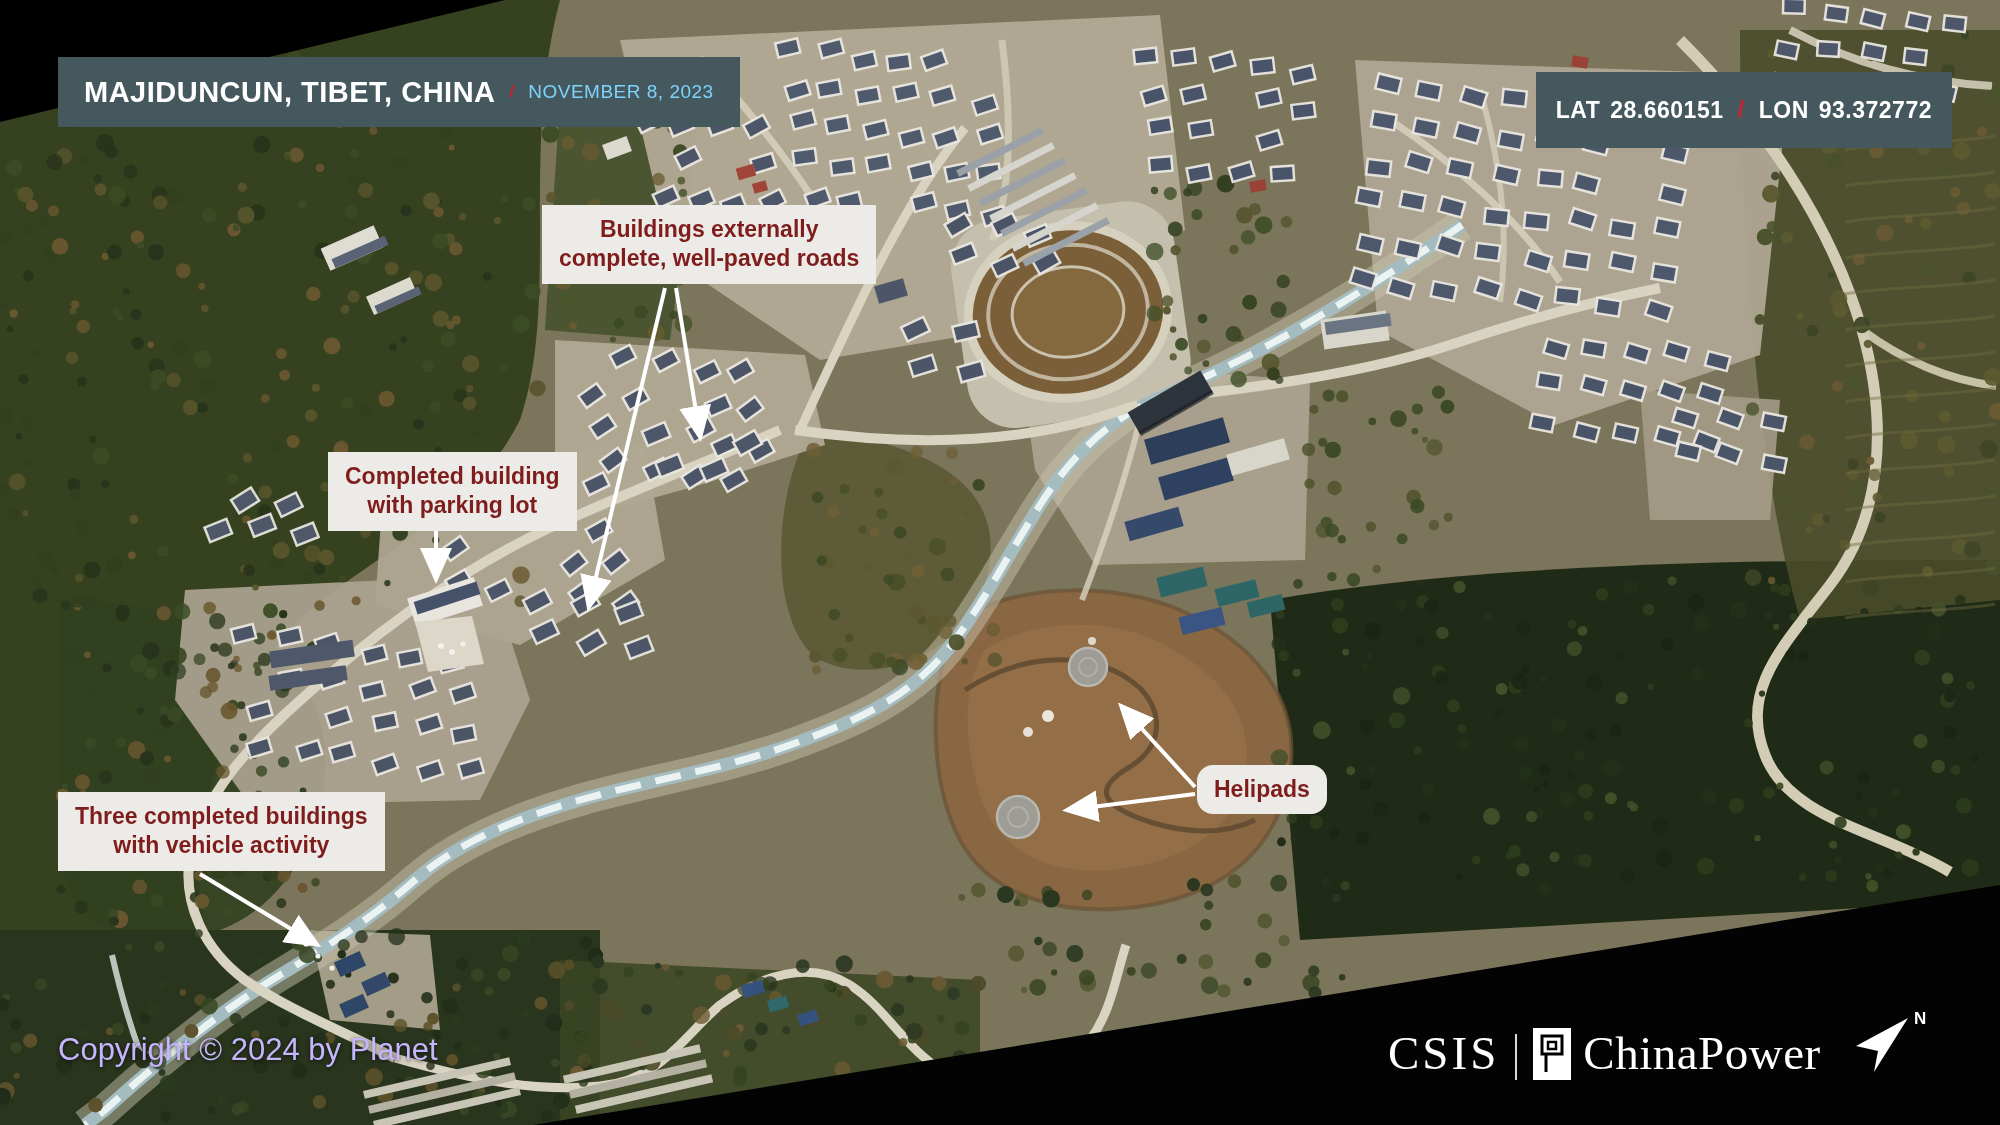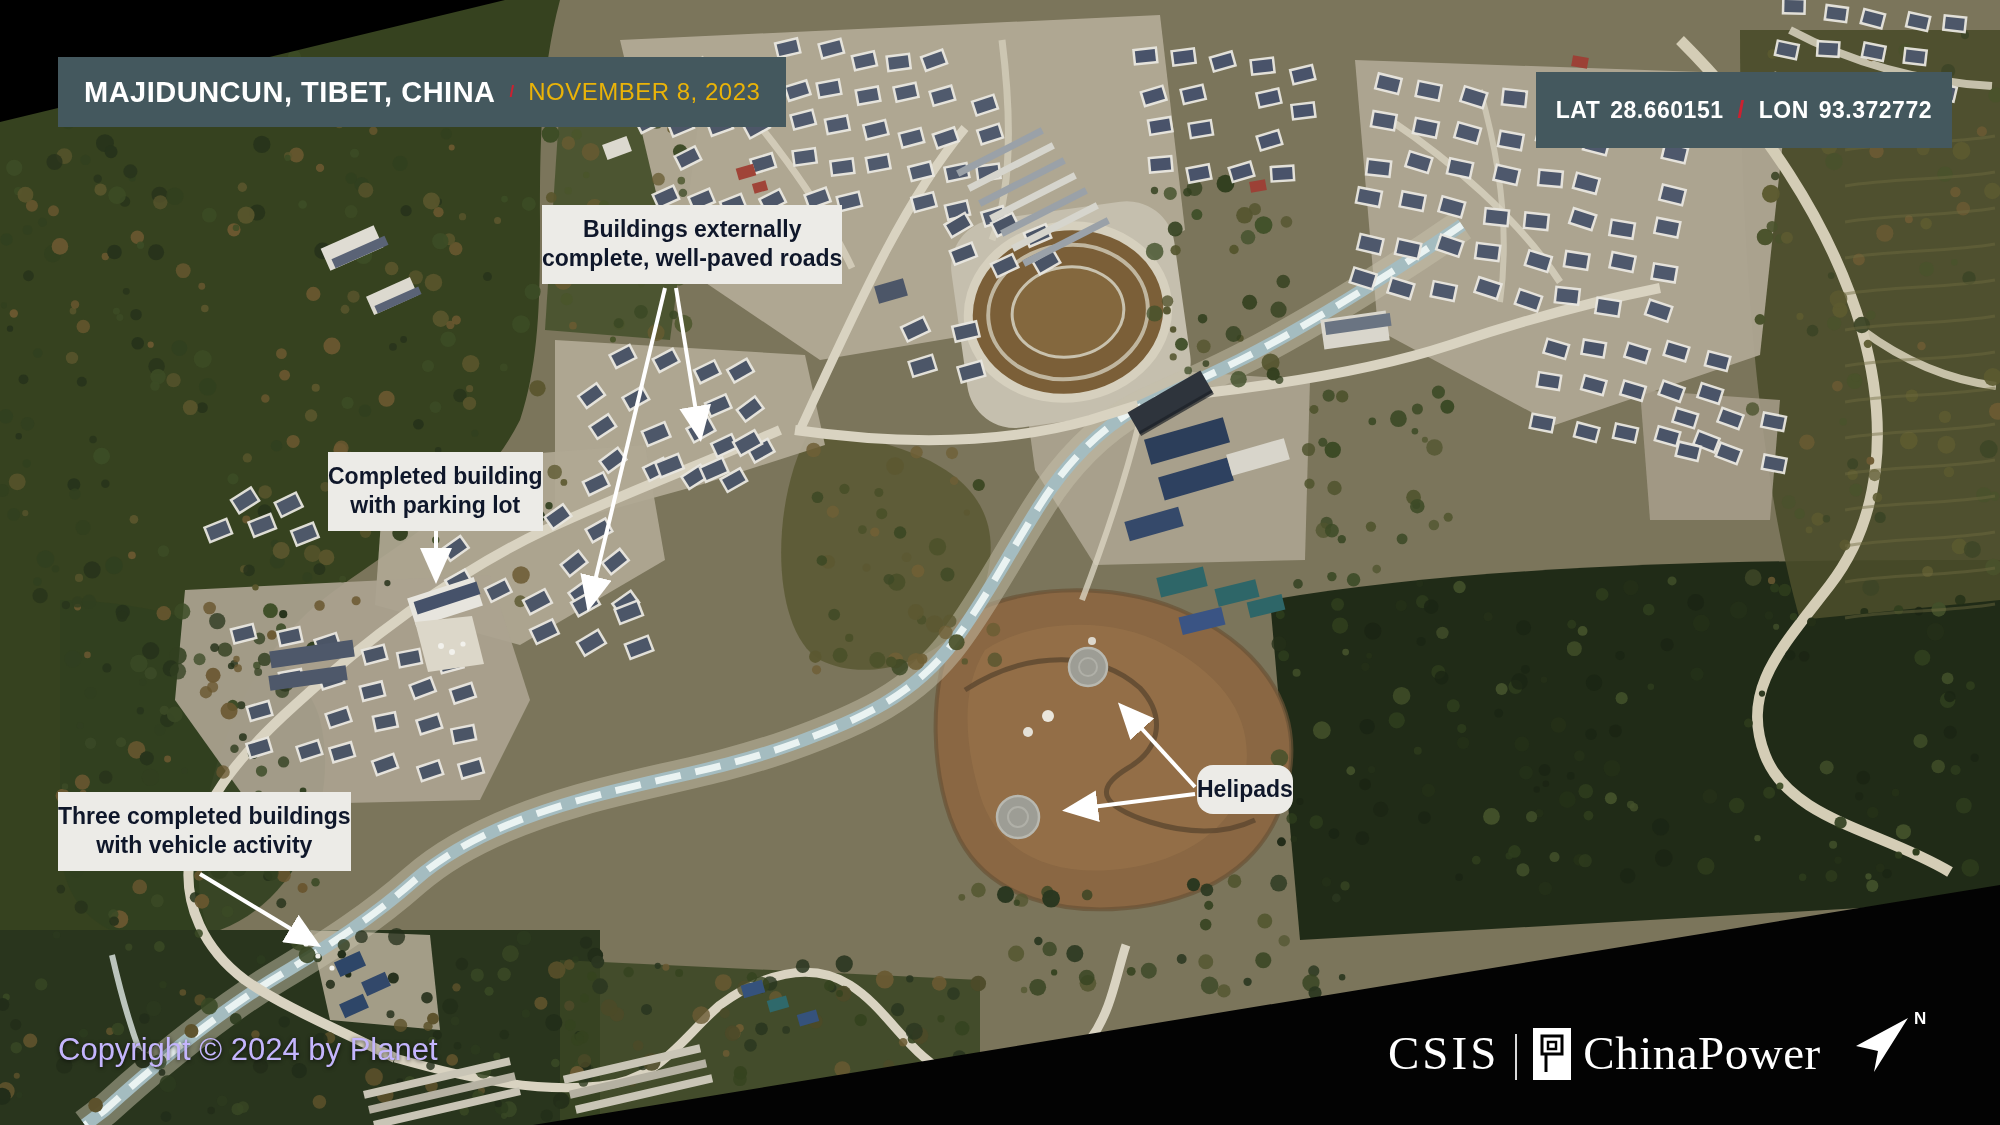--- a/index.html
+++ b/index.html
@@ -3,27 +3,27 @@
 <meta charset="utf-8">
 <style>
   html,body{margin:0;padding:0;background:#111;}
   #stage{position:relative;width:2000px;height:1125px;background:#000;overflow:hidden;
          font-family:"Liberation Sans",sans-serif;}
   #scene,#overlay{position:absolute;left:0;top:0;}
   
   .bar{position:absolute;display:inline-flex;align-items:center;background:#44585e;color:#fff;}
   #loc-bar{left:58px;top:57px;height:70px;padding:0 26px;}
   #loc-bar .loc{font-weight:700;font-size:29px;letter-spacing:.5px;}
-  #loc-bar .date{font-weight:400;font-size:24px;letter-spacing:.5px;color:#eab308;}
+  #loc-bar .date{font-weight:400;font-size:19px;letter-spacing:.5px;color:#7dd3fc;}
   #coord-bar{right:48px;top:72px;height:50px;padding:13px 20px;font-size:23px;font-weight:700;letter-spacing:.5px;}
   #coord-bar .val{font-weight:600;margin-left:10px;}
   .red-slash{color:#cb2130;font-weight:700;margin:0 14px;font-size:1.05em;}
   
-  .callout{position:absolute;background:#ecebe7;color:#0f172a;font-weight:700;font-size:23px;
-           line-height:1.28;text-align:center;padding:10px 0;white-space:nowrap;}
+  .callout{position:absolute;background:#ecebe7;color:#7f1d1d;font-weight:700;font-size:23px;
+           line-height:1.28;text-align:center;padding:10px 17px;white-space:nowrap;}
   #c-buildings{left:542px;top:205px;}
   #c-parking{left:328px;top:452px;}
   #c-three{left:58px;top:792px;}
   #c-helipads{left:1197px;top:765px;border-radius:16px;}
   
   #copyright{position:absolute;left:58px;top:1032px;color:#c4b5fd;font-size:31px;font-weight:400;
              text-shadow:0 1px 4px rgba(0,0,0,.7);}
   #brand{position:absolute;left:1388px;top:1026px;display:flex;align-items:flex-end;color:#fff;
          font-family:"Liberation Serif",serif;}
   #brand .csis{font-size:47px;letter-spacing:3px;}

